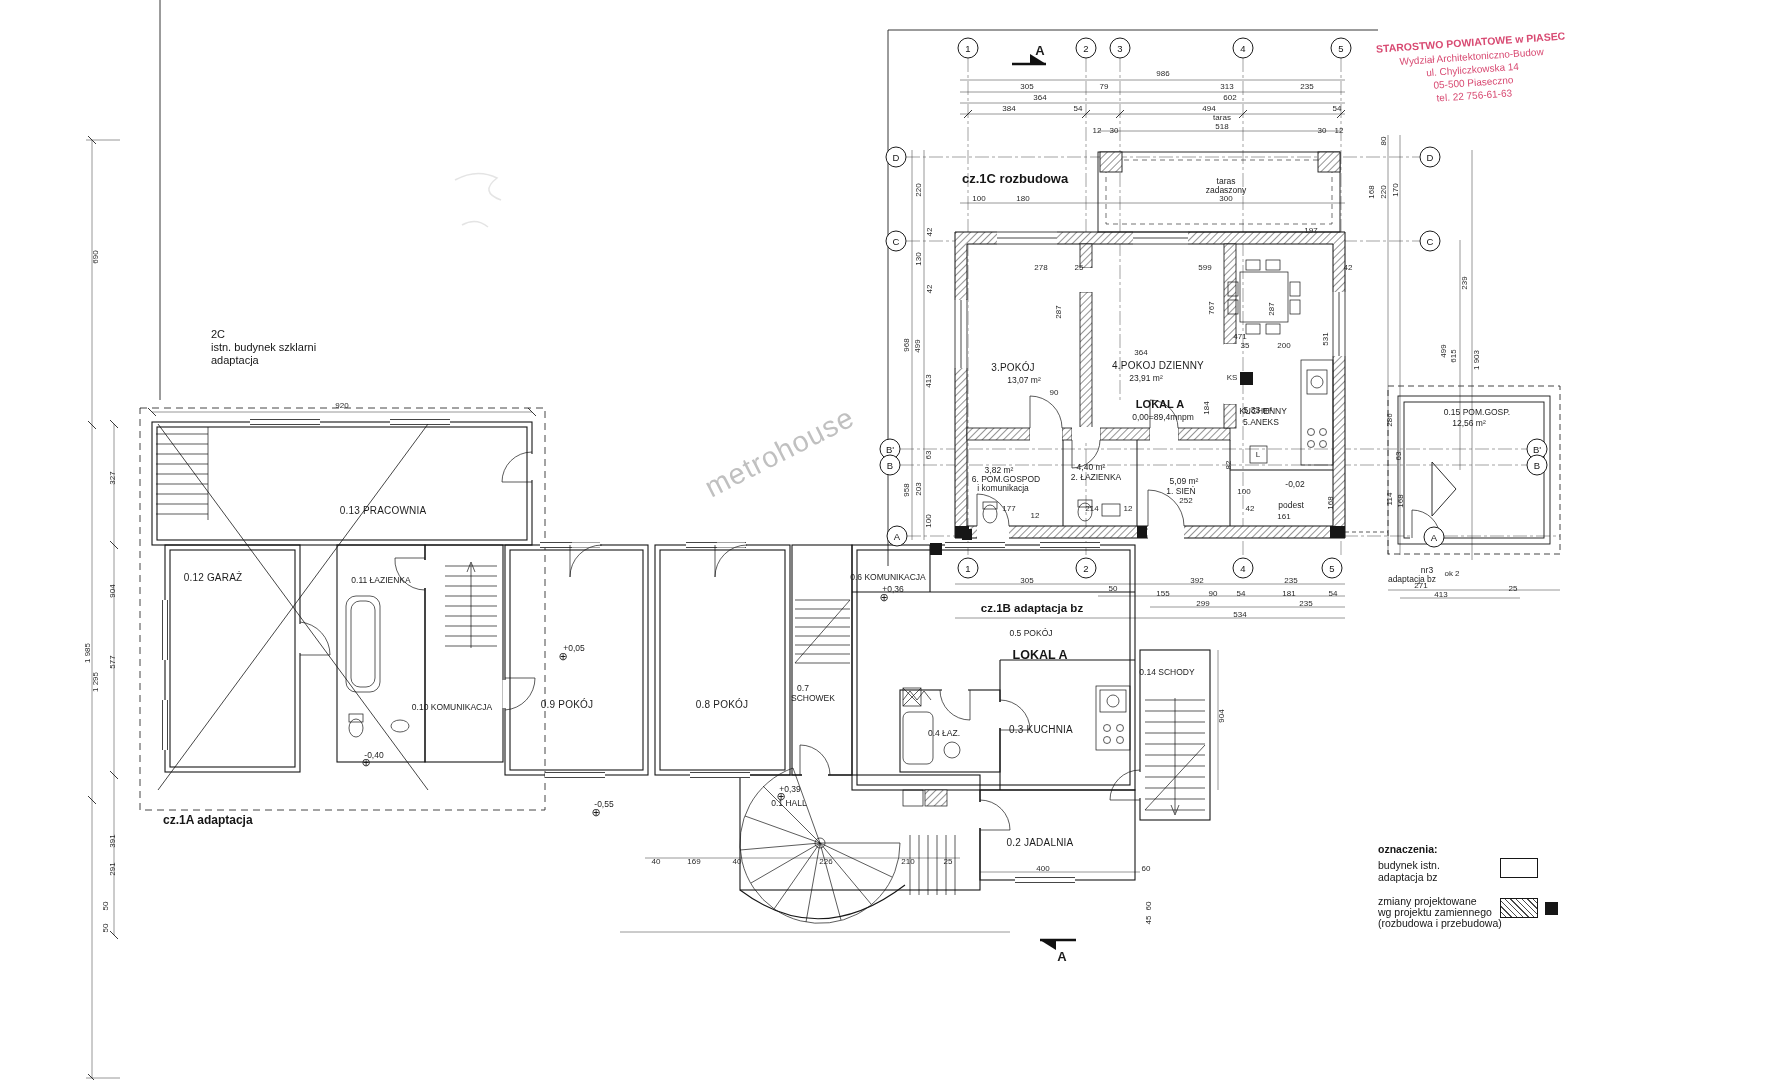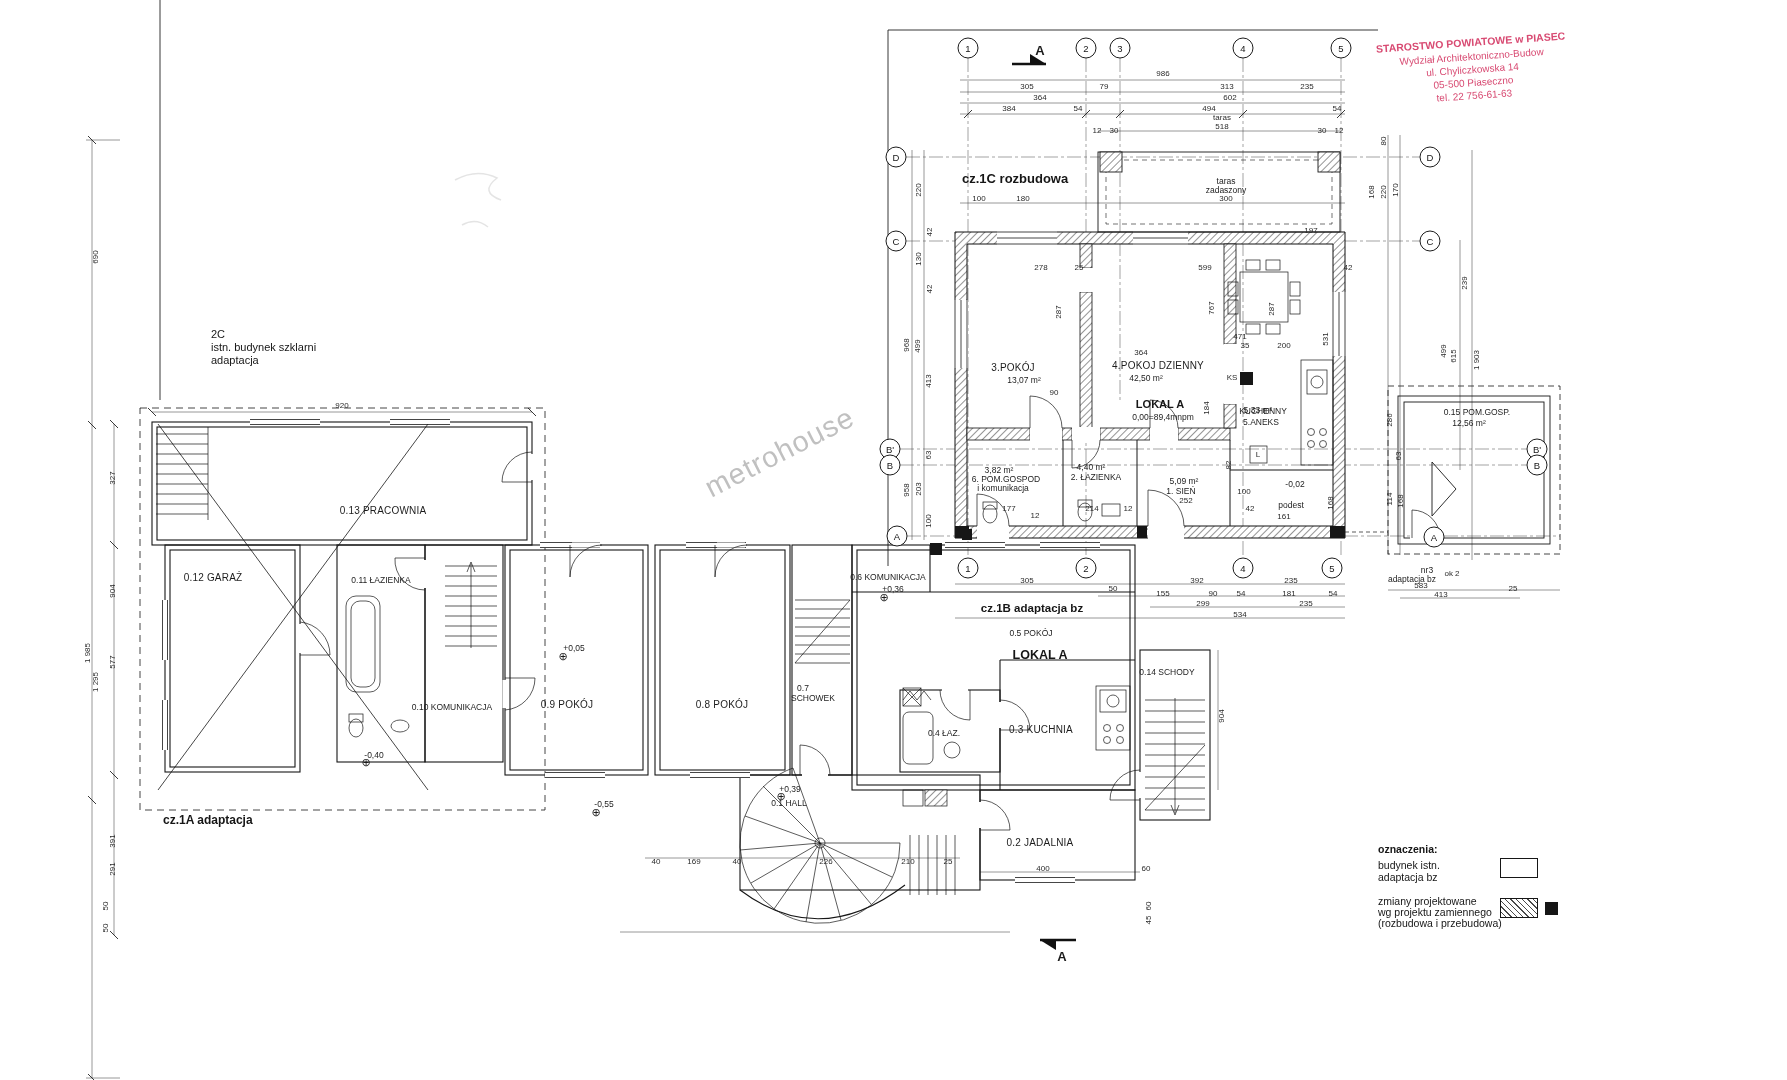--- a/index.html
+++ b/index.html
@@ -300,21 +300,21 @@
       <span class="ann rs" style="left: 888px; top: 577px;">0.6 KOMUNIKACJA</span>
       <span class="ann rs" style="left: 1031px; top: 633px;">0.5 POKÓJ</span>
       <span class="ann rs" style="left: 944px; top: 733px;">0.4 ŁAZ.</span>
       <span class="ann room" style="left: 1041px; top: 730px;">0.3 KUCHNIA</span>
       <span class="ann rs" style="left: 1167px; top: 672px;">0.14 SCHODY</span>
       <span class="ann room" style="left: 1040px; top: 843px;">0.2 JADALNIA</span>
       <span class="ann rs" style="left: 789px; top: 803px;">0.1 HALL</span>
       <span class="ann room" style="left: 1013px; top: 368px;">3.POKÓJ</span>
       <span class="ann ra" style="left: 1010px; top: 380px; margin-left: 14px;">13,07 m²</span>
       <span class="ann room" style="left: 1158px; top: 366px;">4.POKOJ DZIENNY</span>
-      <span class="ann ra" style="left: 1146px; top: 378px;">42,50 m²</span>
+      <span class="ann ra" style="left: 1146px; top: 378px;">23,91 m²</span>
       <span class="ann rs" style="left: 1261px; top: 422px;">5.ANEKS</span>
       <span class="ann rs" style="left: 1263px; top: 411px;">KUCHENNY</span>
       <span class="ann ra" style="left: 1258px; top: 410px;">5,33 m²</span>
       <span class="ann ra" style="left: 999px; top: 470px;">3,82 m²</span>
       <span class="ann rs" style="left: 1006px; top: 479px;">6. POM.GOSPOD</span>
       <span class="ann rs" style="left: 1003px; top: 488px;">i komunikacja</span>
       <span class="ann ra" style="left: 1091px; top: 467px;">4,40 m²</span>
       <span class="ann rs" style="left: 1096px; top: 477px;">2. ŁAZIENKA</span>
       <span class="ann ra" style="left: 1184px; top: 481px;">5,09 m²</span>
       <span class="ann rs" style="left: 1181px; top: 491px;">1. SIEŃ</span>
@@ -400,21 +400,21 @@
       <span class="ann dim" style="left: 1291px; top: 581px;">235</span>
       <span class="ann dim" style="left: 1113px; top: 589px;">50</span>
       <span class="ann dim" style="left: 1163px; top: 594px;">155</span>
       <span class="ann dim" style="left: 1213px; top: 594px;">90</span>
       <span class="ann dim" style="left: 1241px; top: 594px;">54</span>
       <span class="ann dim" style="left: 1289px; top: 594px;">181</span>
       <span class="ann dim" style="left: 1333px; top: 594px;">54</span>
       <span class="ann dim" style="left: 1203px; top: 604px;">299</span>
       <span class="ann dim" style="left: 1306px; top: 604px;">235</span>
       <span class="ann dim" style="left: 1240px; top: 615px;">534</span>
-      <span class="ann dim" style="left: 1421px; top: 586px;">583</span>
+      <span class="ann dim" style="left: 1421px; top: 586px;">271</span>
       <span class="ann dim" style="left: 1441px; top: 595px;">413</span>
       <span class="ann dim" style="left: 1452px; top: 574px;">ok 2</span>
       <span class="ann dim" style="left: 1513px; top: 589px;">25</span>
       <span class="ann dim r" style="left: 96px; top: 257px;">690</span>
       <span class="ann dim r" style="left: 88px; top: 653px;">1 985</span>
       <span class="ann dim r" style="left: 113px; top: 478px;">327</span>
       <span class="ann dim r" style="left: 113px; top: 591px;">904</span>
       <span class="ann dim r" style="left: 113px; top: 662px;">577</span>
       <span class="ann dim r" style="left: 96px; top: 682px;">1 295</span>
       <span class="ann dim r" style="left: 113px; top: 841px;">391</span>

